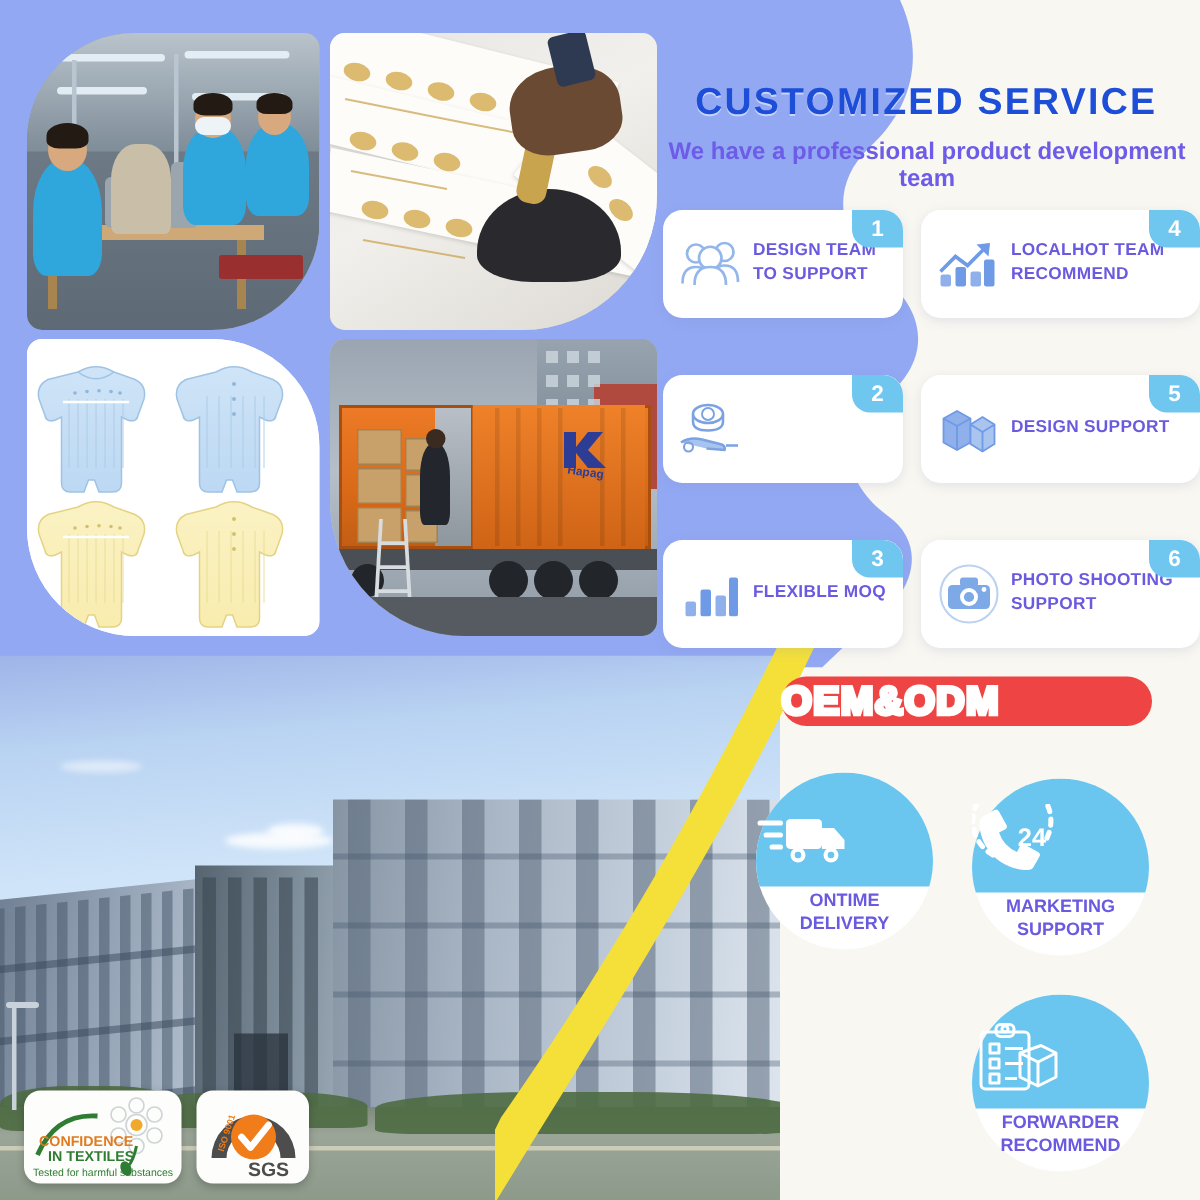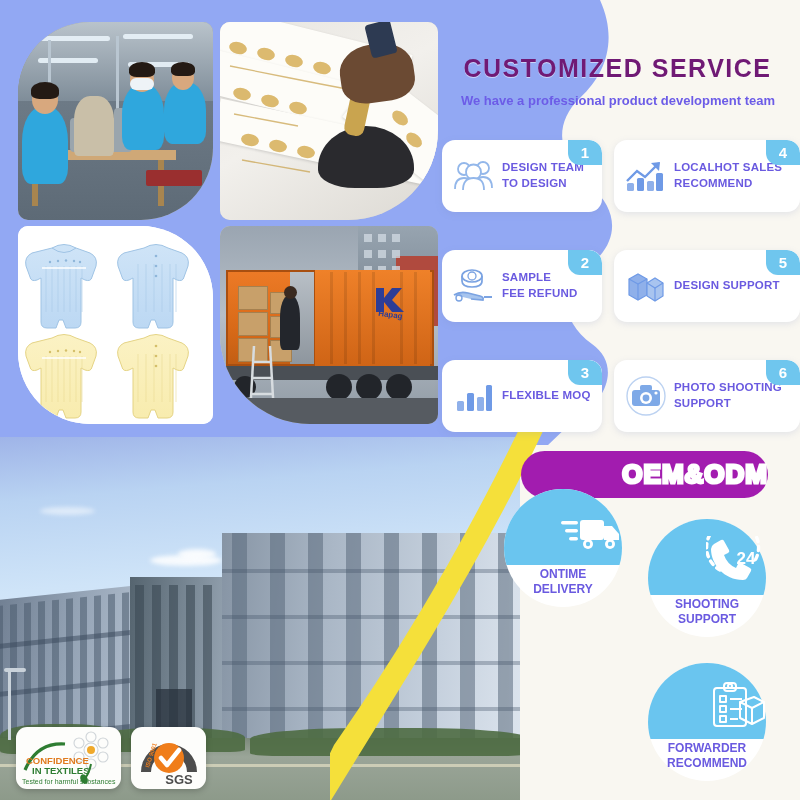--- a/index.html
+++ b/index.html
@@ -80,26 +80,26 @@
   .container-box { position:absolute; background:linear-gradient(180deg,#ec7a26 0%, #d96a18 60%, #c25e14 100%);
      border:2px solid #a84f10; }
   .cont-rib { position:absolute; background:rgba(0,0,0,.10); width:3px; }
   .cargo { position:absolute; background:#c8a06a; border:1px solid #a5804f; }
   .truck-wheel { position:absolute; background:#22252a; border-radius:50%; }
   .person { position:absolute; background:#23262c; border-radius:40% 40% 15% 15%; }
 
   
   .title {
     position:absolute; left:440px; top:54px; width:355px;
-    text-align:center; color:#701a75; font-size:25px; font-weight:bold;
+    text-align:center; color:#1d4ed8; font-size:25px; font-weight:bold;
     letter-spacing:1.5px; text-shadow:0 1px 0 rgba(255,255,255,.5);
   }
   .subtitle {
     position:absolute; left:437px; top:93px; width:362px; text-align:center;
-    color:#6c5ce7; font-size:13px; font-weight:bold;
+    color:#6c5ce7; font-size:16px; font-weight:bold;
   }
 
   
   .card {
     position:absolute; background:#ffffff; border-radius:13px;
     box-shadow:0 2px 7px rgba(120,140,190,.18);
     display:flex; align-items:center; overflow:hidden;
   }
   .card .num-tab {
     position:absolute; right:0; top:0; width:34px; height:25px;
@@ -112,43 +112,43 @@
   .card .ctext {
     color:#6a5ae0; font-size:11.5px; font-weight:bold; line-height:1.35;
     letter-spacing:.2px; padding-left:5px; padding-right:4px;
   }
   .card-left { left:442px; width:160px; height:72px; }
   .card-right { left:614px; width:186px; height:72px; }
   .row1 { top:140px; } .row2 { top:250px; } .row3 { top:360px; }
 
   
   .oem-badge {
-    position:absolute; left:521px; top:451px; width:247px; height:47px;
-    background:#a21caf; border-radius:24px;
-    display:flex; align-items:center; justify-content:flex-end;
+    position:absolute; left:521px; top:451px; width:247px; height:33px;
+    background:#ef4444; border-radius:24px;
+    display:flex; align-items:center; justify-content:flex-start;
   }
   .oem-badge .txt {
     font-size:26px; font-weight:bold; color:#ffffff; letter-spacing:1px;
     -webkit-text-stroke: 3px #ffffff; paint-order: stroke fill;
     text-shadow: 0 0 0 #fff;
   }
   .circle-item { position:absolute; width:118px; height:118px; }
   .circle-item .circ {
     position:absolute; inset:0; border-radius:50%; background:#ffffff; overflow:hidden;
   }
   .circle-item .circ .top {
     position:absolute; left:0; top:0; width:100%; height:64%; background:#6ac5ef;
   }
   .circle-item .ico { position:absolute; left:0; top:8px; width:100%; height:68px;
-                      display:flex; align-items:center; justify-content:flex-end; }
+                      display:flex; align-items:center; justify-content:flex-start; }
   .circle-item .lbl {
     position:absolute; left:0; top:78px; width:100%; text-align:center;
     color:#6a5ae0; font-size:12px; font-weight:bold; line-height:1.25;
   }
-  .ci-1 { left:504px; top:489px;text-decoration:underline; } .ci-2 { left:648px; top:519px; }
+  .ci-1 { left:504px; top:515px;text-decoration:underline; } .ci-2 { left:648px; top:519px; }
   .ci-3 { left:504px; top:663px; } .ci-4 { left:648px; top:663px; }
 
   
   .cert {
     position:absolute; background:#fdfdfb; border-radius:11px;
     box-shadow:0 2px 6px rgba(0,0,0,.22);
     display:flex; align-items:center; justify-content:center; overflow:hidden;
   }
   .cert-1 { left:16px; top:727px; width:105px; height:62px; }
   .cert-2 { left:131px; top:727px; width:75px; height:62px; }
@@ -481,40 +481,36 @@
         <circle cx="11" cy="10" r="6"></circle>
           <path d="M2,30 q0,-11 9,-11 q9,0 9,11"></path>
         <circle cx="30" cy="9" r="6"></circle>
           <path d="M22,29 q0,-11 8,-11 q9,0 9,11"></path>
         <circle cx="20.5" cy="13" r="7.5" fill="#ffffff"></circle>
           <path d="M10,31 q0,-12 10.5,-12 q10.5,0 10.5,12" fill="#ffffff"></path>
       </svg>
     </div>
     <div class="ctext">
       <div>DESIGN TEAM</div>
-        <div>TO DESIGN</div>
+        <div>TO SUPPORT</div>
     </div>
   </div>
 
   <div class="card card-left row2">
     <div class="num-tab">2</div>
     <div class="ic">
       <svg width="44" height="38" viewBox="0 0 44 38" fill="none" stroke="#7ba3e2" stroke-width="1.7">
         <ellipse cx="20" cy="9" rx="10" ry="6"></ellipse>
           <path d="M10,9 v5 q0,6 10,6 q10,0 10,-6 v-5"></path>
         <path d="M16,9 a4,4 0 1,1 8,0 a4,4 0 1,1 -8,0" stroke-width="1.3"></path>
         <path d="M2,28 q6,-4 14,-2 l12,3 q4,1 3,4 l-12,-1" fill="#a6c4ee" stroke="#7ba3e2"></path>
         <circle cx="7" cy="31" r="3" stroke-width="1.4"></circle>
         <path d="M32,30 h8" stroke-width="1.8"></path>
       </svg>
     </div>
-    <div class="ctext">
-      <div>SAMPLE</div>
-        <div>FEE REFUND</div>
-    </div>
   </div>
 
   <div class="card card-left row3">
     <div class="num-tab">3</div>
     <div class="ic">
       <svg width="38" height="30" viewBox="0 0 38 30">
         <rect x="2" y="20" width="7" height="10" rx="1.5" fill="#8fb0ea"></rect>
         <rect x="12" y="12" width="7" height="18" rx="1.5" fill="#6f9ae6"></rect>
         <rect x="22" y="16" width="7" height="14" rx="1.5" fill="#8fb0ea"></rect>
         <rect x="31" y="4" width="6" height="26" rx="1.5" fill="#6f9ae6"></rect>
@@ -531,21 +527,21 @@
       <svg width="42" height="34" viewBox="0 0 42 34">
         <path d="M2,22 L12,12 L20,18 L34,4" stroke="#6f9ae6" stroke-width="2.4" fill="none"></path>
         <path d="M26,4 L35,3 L34,12 Z" fill="#6f9ae6"></path>
         <rect x="2" y="24" width="7" height="8" rx="1.5" fill="#8fb0ea"></rect>
         <rect x="12" y="19" width="7" height="13" rx="1.5" fill="#6f9ae6"></rect>
         <rect x="22" y="22" width="7" height="10" rx="1.5" fill="#8fb0ea"></rect>
         <rect x="31" y="14" width="7" height="18" rx="1.5" fill="#6f9ae6"></rect>
       </svg>
     </div>
     <div class="ctext">
-      <div>LOCALHOT SALES</div>
+      <div>LOCALHOT TEAM</div>
         <div>RECOMMEND</div>
     </div>
   </div>
 
   <div class="card card-right row2">
     <div class="num-tab">5</div>
     <div class="ic">
       <svg width="40" height="34" viewBox="0 0 40 34">
         <g fill="#8fb0ea" stroke="#6f9ae6" stroke-width="1.2">
           <path d="M3,10 L12,5 L21,10 L21,26 L12,31 L3,26 Z"></path>
@@ -614,21 +610,21 @@
         <div class="top"></div>
       </div>
     <div class="ico">
       <svg width="60" height="50" viewBox="0 0 60 50">
         <path d="M14,34 a26,26 0 1,1 34,-8" fill="none" stroke="#ffffff" stroke-width="3.4" stroke-linecap="round" stroke-dasharray="4 5"></path>
         <path d="M8,8 l7,-4 q2,-1 3,1 l5,9 q1,2 -1,3 l-4,2 q3,9 12,13 l2,-4 q1,-2 3,-1 l9,5 q2,1 1,3 l-4,7 q-1,2 -4,2 C18,44 5,28 5,13 q0,-3 3,-5 Z" fill="#ffffff"></path>
         <text x="40" y="28" font-family="Liberation Sans, sans-serif" font-size="17" font-weight="bold" fill="#ffffff" text-anchor="middle">24</text>
       </svg>
     </div>
     <div class="lbl">
-      <div>SHOOTING</div>
+      <div>MARKETING</div>
         <div>SUPPORT</div>
     </div>
   </div>
 
 
   <div class="circle-item ci-4">
     <div class="circ">
         <div class="top"></div>
       </div>
     <div class="ico">

